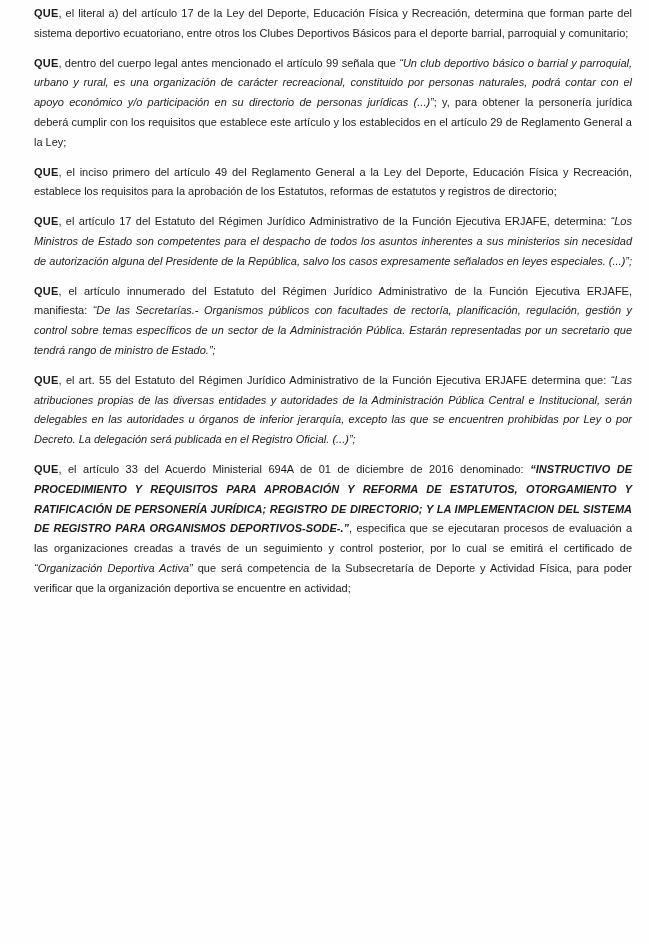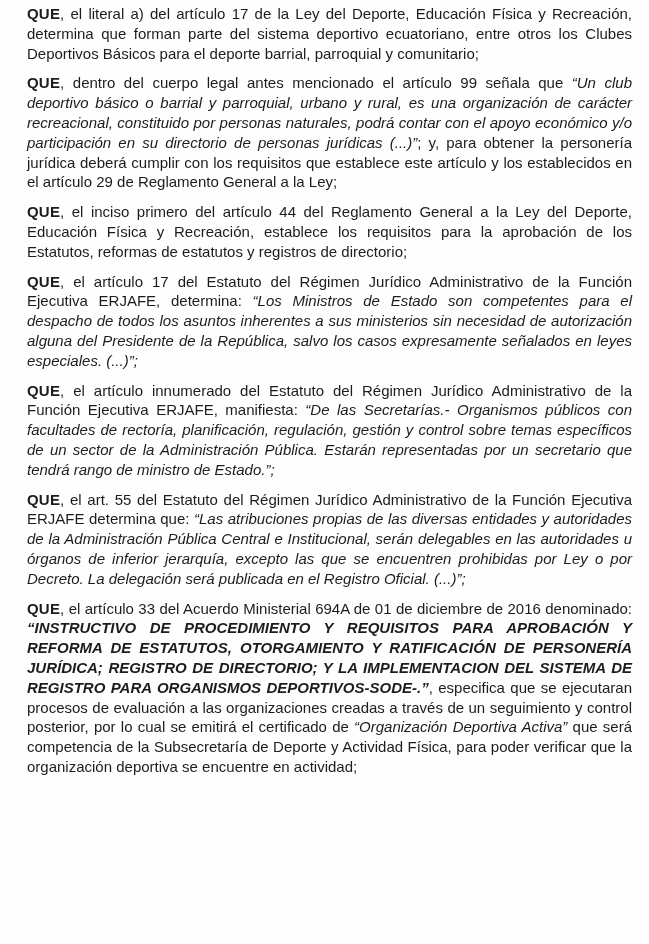--- a/index.html
+++ b/index.html
@@ -10,24 +10,24 @@
   body {
     width: 649px;
     height: 944px;
     overflow: hidden;
     background: #fefefe;
   }
   .page {
     box-sizing: border-box;
     width: 649px;
     height: 944px;
-    padding: 4px 17px 0 27px;
+    padding: 4px 17px 0 34px;
     background: #fefefe;
     font-family: "Liberation Sans", sans-serif;
-    font-size: 15px;
+    font-size: 11px;
     line-height: 19.8px;
     color: #1c1c1c;
     text-align: justify;
     text-justify: inter-word;
     -webkit-font-smoothing: antialiased;
   }
   .para {
     margin: 0 0 10px 0;
   }
   .r-regular { font-weight: 400; font-style: normal; }
@@ -35,19 +35,19 @@
   .r-italic { font-weight: 400; font-style: italic; }
   .r-bold-italic { font-weight: 700; font-style: italic; }
 </style>
 </head>
 <body style="background: rgb(254, 254, 254);">
 
 <div class="page" style="color: rgb(28, 28, 28); background: rgb(254, 254, 254);">
   <div>
       <p class="para"><span class="r-bold">QUE</span><span class="r-regular">, el literal a) del artículo 17 de la Ley del Deporte, Educación Física y Recreación, determina que forman parte del sistema deportivo ecuatoriano, entre otros los Clubes Deportivos Básicos para el deporte barrial, parroquial y comunitario;</span></p>
       <p class="para"><span class="r-bold">QUE</span><span class="r-regular">, dentro del cuerpo legal antes mencionado el artículo 99 señala que </span><span class="r-italic">“Un club deportivo básico o barrial y parroquial, urbano y rural, es una organización de carácter recreacional, constituido por personas naturales, podrá contar con el apoyo económico y/o participación en su directorio de personas jurídicas (...)”</span><span class="r-regular">; y,  para obtener la personería jurídica deberá cumplir con los requisitos que establece este artículo y los establecidos en el artículo 29 de Reglamento General a la Ley;</span></p>
-      <p class="para"><span class="r-bold">QUE</span><span class="r-regular">, el inciso primero del artículo 44 del Reglamento General a la Ley del Deporte, Educación Física y Recreación, establece los requisitos para la aprobación de los Estatutos, reformas de estatutos y registros de directorio;</span></p>
+      <p class="para"><span class="r-bold">QUE</span><span class="r-regular">, el inciso primero del artículo 49 del Reglamento General a la Ley del Deporte, Educación Física y Recreación, establece los requisitos para la aprobación de los Estatutos, reformas de estatutos y registros de directorio;</span></p>
       <p class="para"><span class="r-bold">QUE</span><span class="r-regular">, el artículo 17 del Estatuto del Régimen Jurídico Administrativo de la Función Ejecutiva ERJAFE, determina: </span><span class="r-italic">“Los Ministros de Estado son competentes para el despacho de todos los asuntos inherentes a sus ministerios sin necesidad de autorización alguna del Presidente de la República, salvo los casos expresamente señalados en leyes especiales. (...)”;</span></p>
       <p class="para"><span class="r-bold">QUE</span><span class="r-regular">, el artículo innumerado del Estatuto del Régimen Jurídico Administrativo de la Función Ejecutiva ERJAFE, manifiesta: </span><span class="r-italic">“De las Secretarías.- Organismos públicos con facultades de rectoría, planificación, regulación, gestión y control sobre temas específicos de un sector de la Administración Pública. Estarán representadas por un secretario que tendrá rango de ministro de Estado.”;</span></p>
       <p class="para"><span class="r-bold">QUE</span><span class="r-regular">,  el art. 55 del Estatuto del Régimen Jurídico Administrativo de la Función Ejecutiva ERJAFE determina que: </span><span class="r-italic">“Las atribuciones propias de las diversas entidades y autoridades de la Administración Pública Central e Institucional, serán delegables en las autoridades u órganos de inferior jerarquía, excepto las que se encuentren prohibidas por Ley o por Decreto. La delegación será publicada en el Registro Oficial. (...)”;</span></p>
       <p class="para"><span class="r-bold">QUE</span><span class="r-regular">, el artículo 33 del Acuerdo Ministerial 694A de 01 de diciembre de 2016 denominado: </span><span class="r-bold-italic">“INSTRUCTIVO DE PROCEDIMIENTO Y REQUISITOS PARA APROBACIÓN Y REFORMA DE ESTATUTOS, OTORGAMIENTO Y RATIFICACIÓN DE PERSONERÍA JURÍDICA; REGISTRO DE DIRECTORIO; Y LA IMPLEMENTACION DEL SISTEMA DE REGISTRO PARA ORGANISMOS DEPORTIVOS-SODE-.”</span><span class="r-regular">, especifica que se ejecutaran procesos de evaluación a las organizaciones creadas a través de un seguimiento y control posterior, por lo cual se emitirá el certificado de </span><span class="r-italic">“Organización Deportiva Activa”</span><span class="r-regular"> que será competencia de la Subsecretaría de Deporte y Actividad Física, para poder verificar que la organización deportiva se encuentre en actividad;</span></p>
     </div>
 </div>
 
 </body></html>

